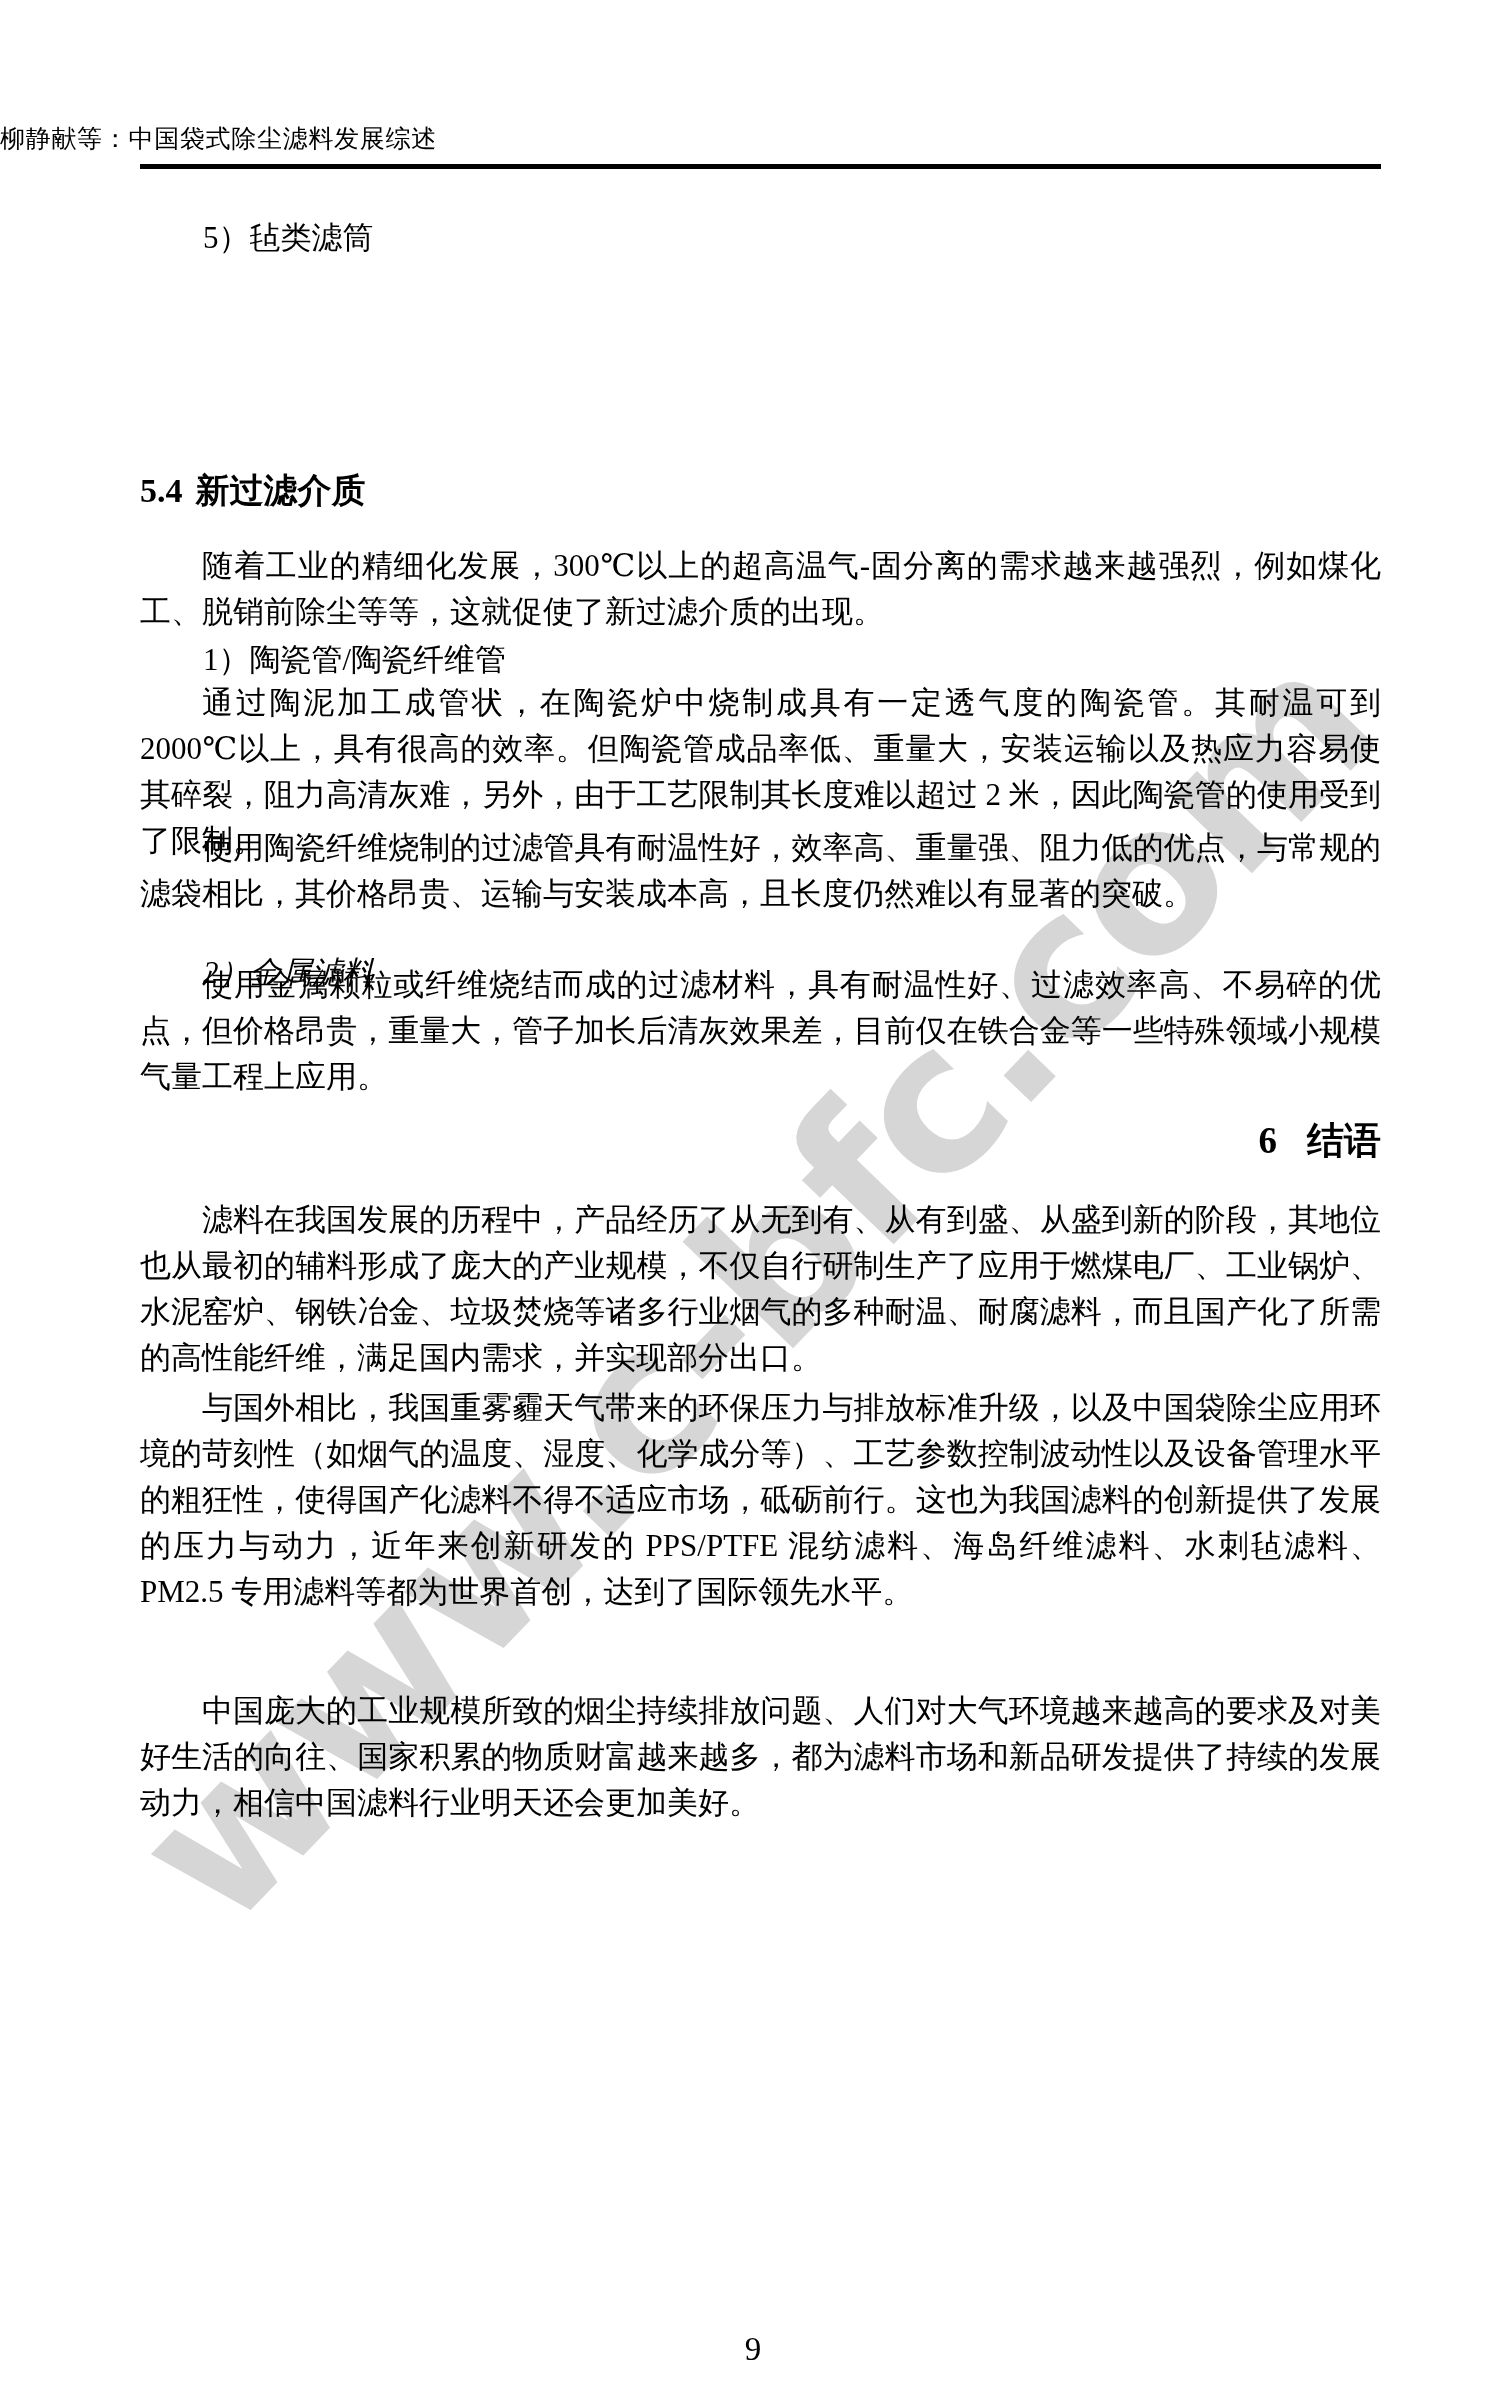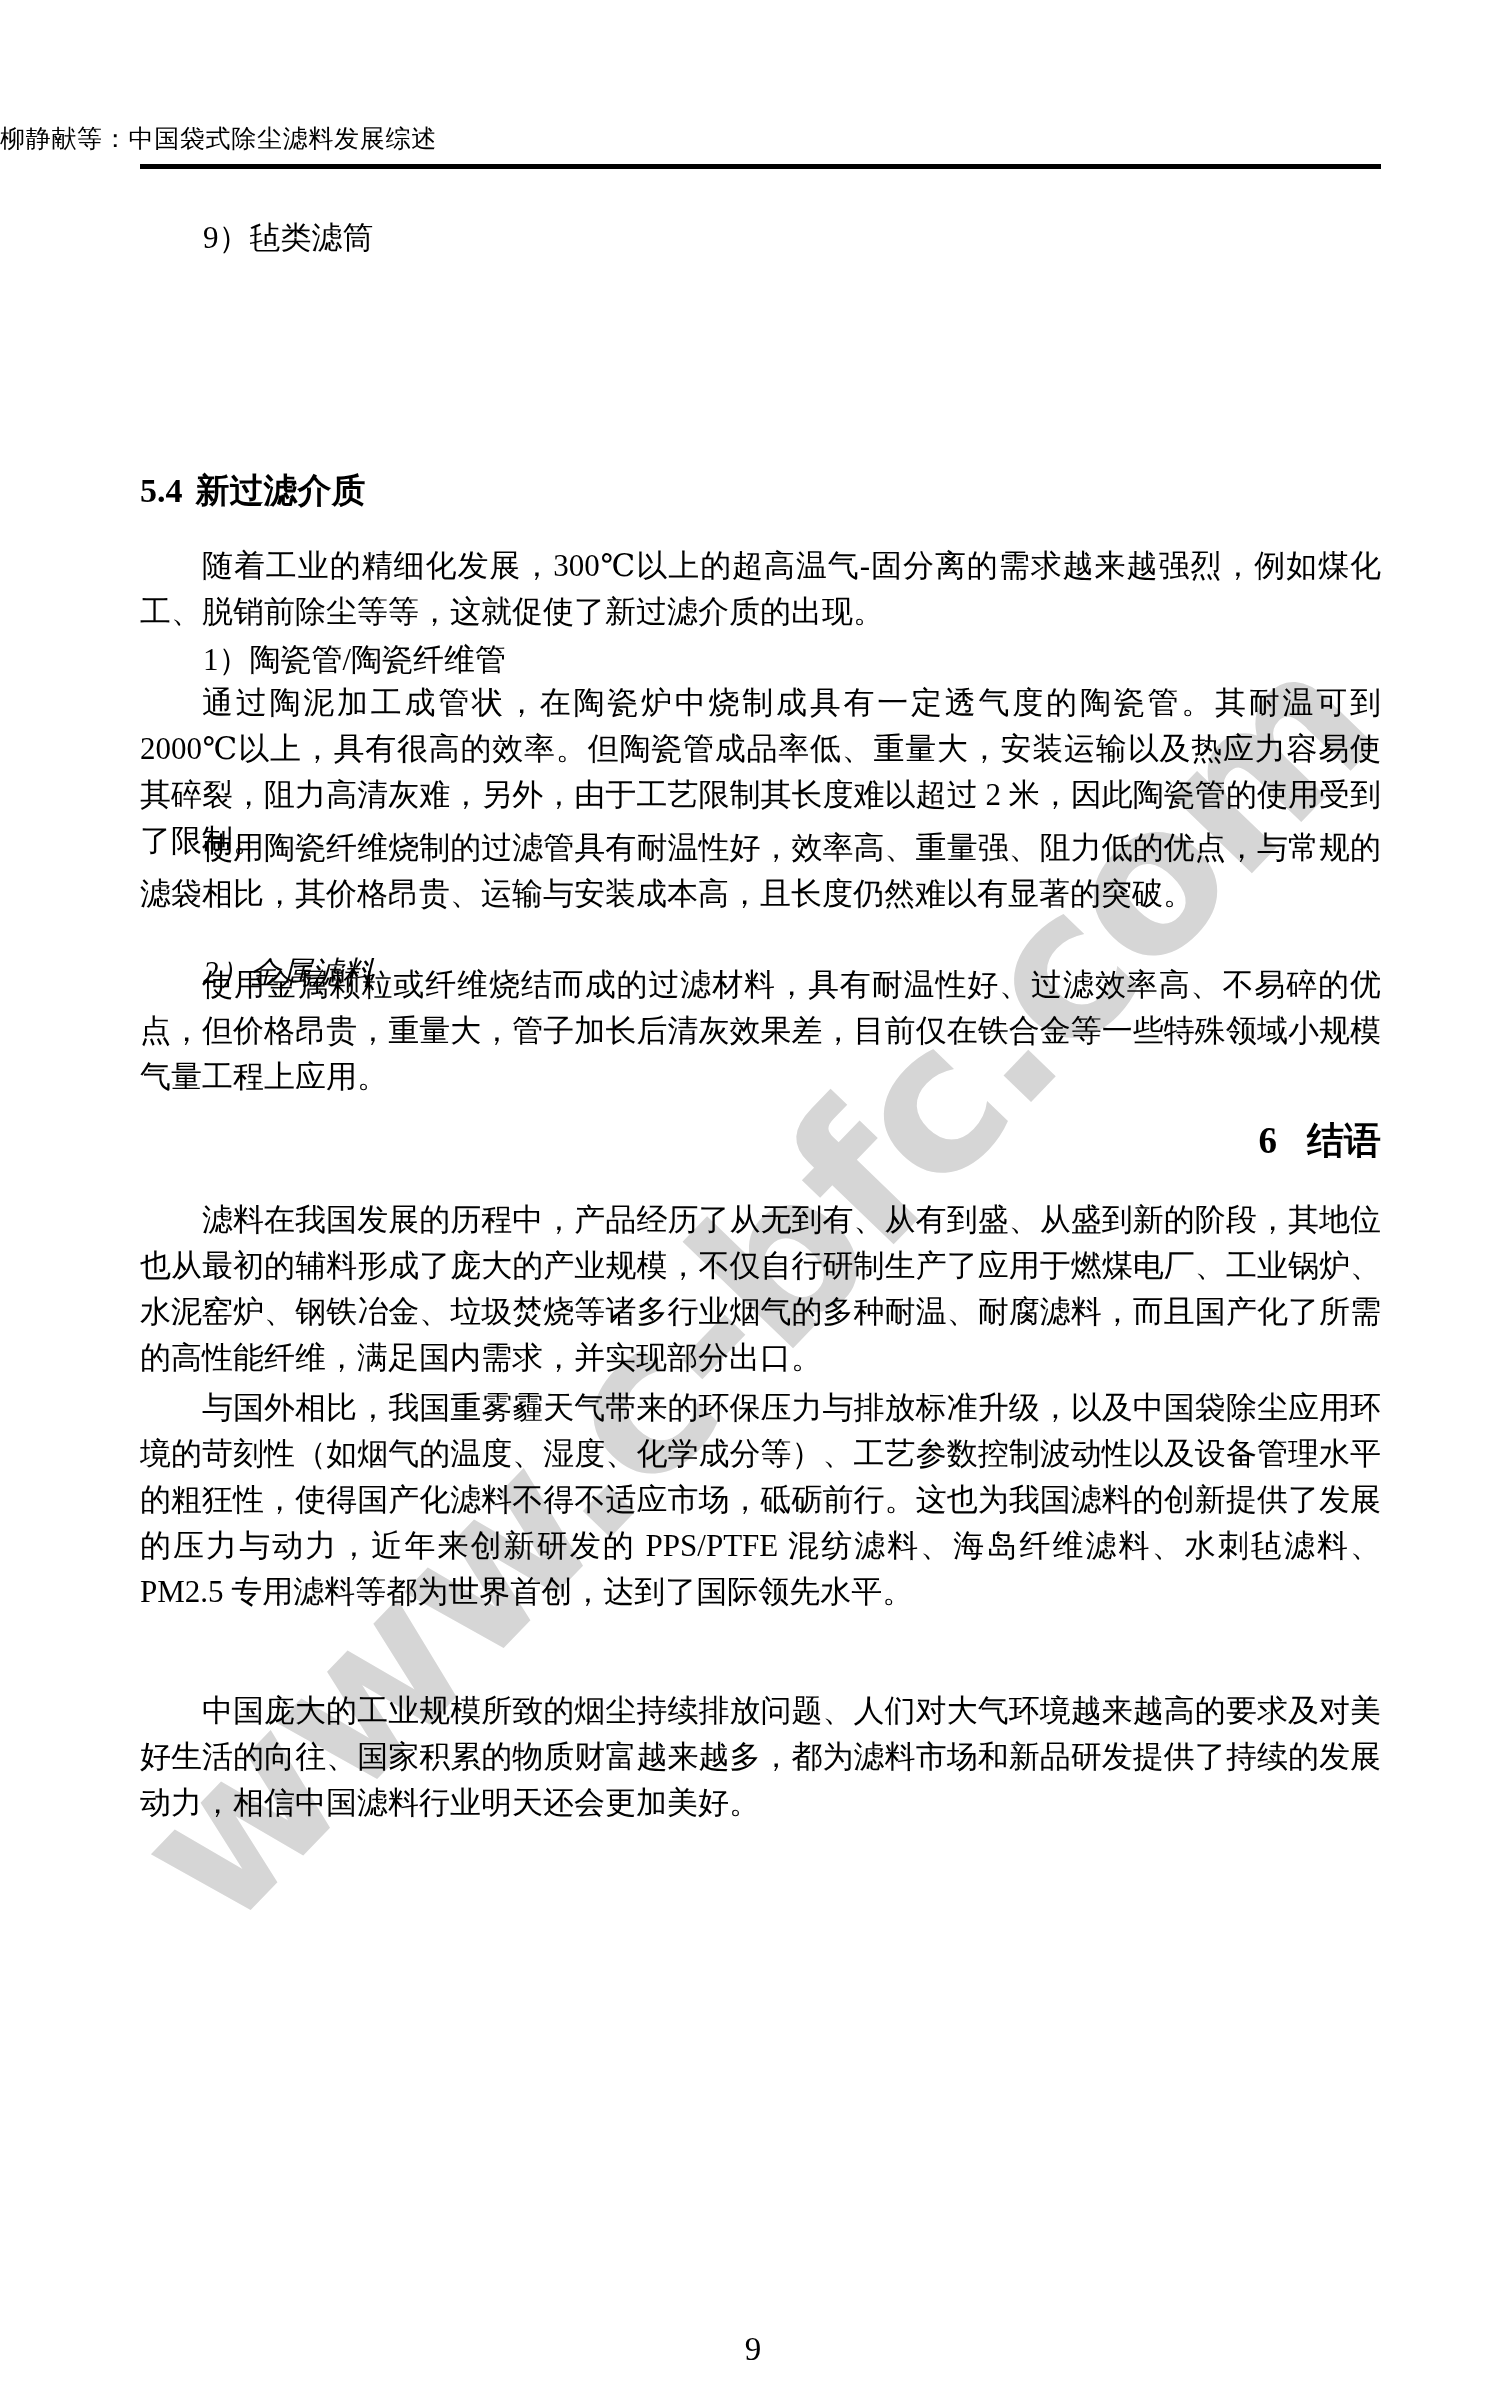--- a/index.html
+++ b/index.html
@@ -97,21 +97,21 @@
 <div class="page">
 
   <div class="watermark" style="color: rgb(214, 214, 214);">www.c-bfc.com</div>
 
   <div class="layer">
 
     <div class="running-head">柳静献等：中国袋式除尘滤料发展综述</div>
 
     <div class="head-rule"></div>
 
-    <div class="blk sublabel t-label-felt">9）毡类滤筒</div>
+    <div class="blk sublabel t-label-felt">5）毡类滤筒</div>
 
 
     <div class="sec-head h-54">
       <span class="sec-num">5.4</span><span class="sec-title">新过滤介质</span>
     </div>
 
     <div class="blk para t-para-intro">随着工业的精细化发展，300℃以上的超高温气-固分离的需求越来越强烈，例如煤化工、脱销前除尘等等，这就促使了新过滤介质的出现。</div>
 
     <div class="blk sublabel t-label-ceramic">1）陶瓷管/陶瓷纤维管</div>
 

